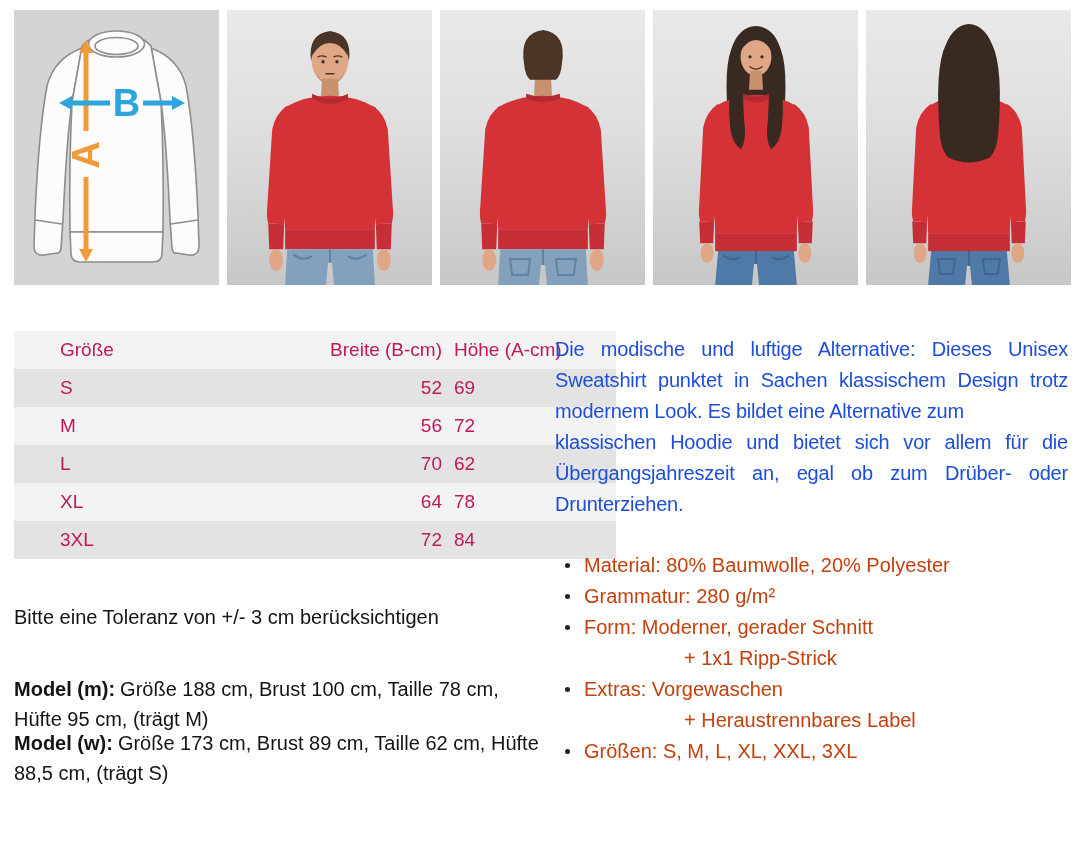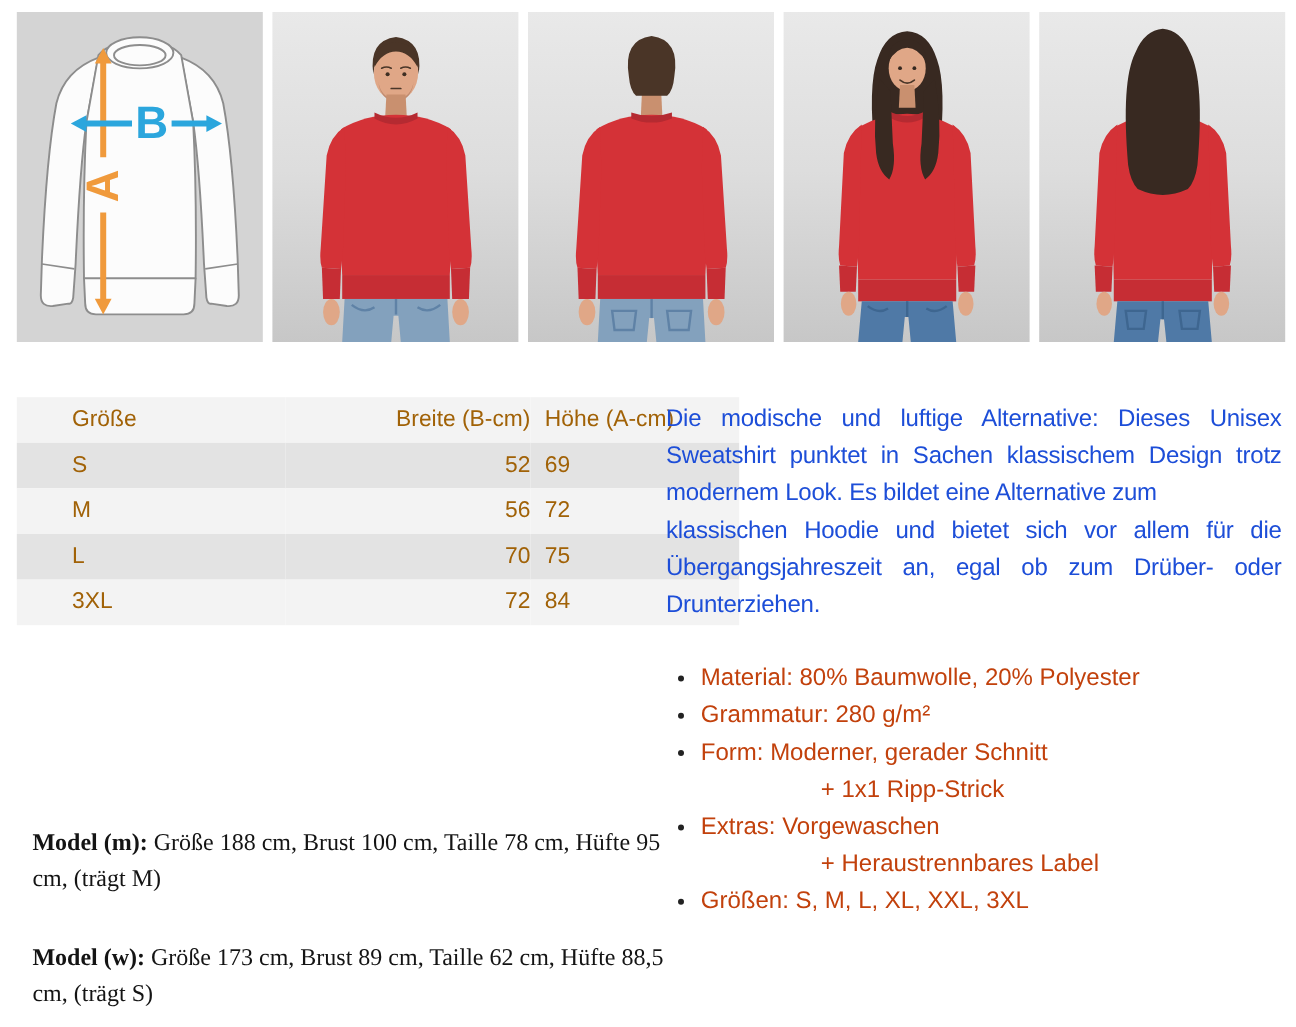--- a/index.html
+++ b/index.html
@@ -23,38 +23,38 @@
   .c-red{fill:#d43237;}
   .c-redd{fill:#b52a31;}
   .c-band{fill:#c62d34;}
   .c-jean{fill:#83a1bd;}
   .c-jeand{fill:none;stroke:#5f82a6;stroke-width:2;}
   .c-jeanw{fill:#4f79a6;}
   .c-jeanwd{fill:none;stroke:#3e6690;stroke-width:2;}
   .c-face{fill:none;stroke:#4a3628;stroke-width:1.4;stroke-linecap:round;}
 
   
-  .size-table{position:absolute;left:14px;top:331px;width:533px;border-collapse:collapse;table-layout:fixed;font-size:19px;color:#a16207;}
+  .size-table{position:absolute;left:14px;top:331px;width:533px;border-collapse:collapse;table-layout:fixed;font-size:19px;color:#be185d;}
   .size-table th,.size-table td{font-weight:normal;text-align:left;height:38px;padding:0;vertical-align:middle;}
   .size-table .col1{width:178px;}
   .size-table .col2{width:193px;text-align:right;}
   .size-table .col3{width:162px;}
   .size-table th.col1,.size-table td.col1{padding-left:46px;}
   .size-table th.col2,.size-table td.col2{padding-left:11px;}
   .size-table th.col3,.size-table td.col3{padding-left:12px;}
   .size-table thead tr{background:#f3f3f3;}
   .size-table tbody tr:nth-child(odd){background:#e3e3e3;}
   .size-table tbody tr:nth-child(even){background:#f3f3f3;}
 
   .note{position:absolute;left:14px;top:606px;margin:0;font-size:20px;color:#141414;}
 
-  .model{position:absolute;left:14px;width:537px;margin:13px;font-size:20px;line-height:30px;color:#141414;font-family:Liberation Serif, serif;}
+  .model{position:absolute;left:14px;width:537px;margin:0;font-size:20px;line-height:30px;color:#141414;}
   .model b{font-weight:700;margin-right:5px;}
   .model-m{top:674px;}
-  .model-w{top:770px;}
+  .model-w{top:728px;}
 
   
   .desc{position:absolute;left:555px;top:334px;width:513px;margin:0;font-size:20px;line-height:31px;text-align:justify;color:#1d4ed8;letter-spacing:-0.2px;}
   .features{position:absolute;left:555px;top:550px;width:515px;margin:0;padding:0;list-style:none;font-size:20px;line-height:31px;color:#c2410c;}
   .features li{position:relative;padding-left:29px;}
   .features li::before{content:"";position:absolute;left:10px;top:13px;width:5px;height:5px;border-radius:50%;background:#222222;}
   .features .sub{margin-left:100px;}
 </style>
 </head>
 <body>
@@ -209,30 +209,36 @@
         <td class="col3">69</td>
       </tr>
       <tr>
         <td class="col1">M</td>
         <td class="col2">56</td>
         <td class="col3">72</td>
       </tr>
       <tr>
         <td class="col1">L</td>
         <td class="col2">70</td>
-        <td class="col3">75</td>
+        <td class="col3">62</td>
+      </tr>
+      <tr>
+        <td class="col1">XL</td>
+        <td class="col2">64</td>
+        <td class="col3">78</td>
       </tr>
       <tr>
         <td class="col1">3XL</td>
         <td class="col2">72</td>
         <td class="col3">84</td>
       </tr>
     </tbody>
   </table>
 
+  <p class="note">Bitte eine Toleranz von +/- 3 cm berücksichtigen</p>
 
   <p class="model model-m"><b>Model (m):</b><span>Größe 188 cm, Brust 100 cm, Taille 78 cm, Hüfte 95 cm, (trägt M)</span></p>
 
   <p class="model model-w"><b>Model (w):</b><span>Größe 173 cm, Brust 89 cm, Taille 62 cm, Hüfte 88,5 cm, (trägt S)</span></p>
 
   <p class="desc"><span>Die modische und luftige Alternative: Dieses Unisex Sweatshirt punktet in Sachen klassischem Design trotz modernem Look. Es bildet eine Alternative zum</span><br><span>klassischen Hoodie und bietet sich vor allem für die Übergangsjahreszeit an, egal ob zum Drüber- oder Drunterziehen.</span></p>
 
   <ul class="features">
     <li><span>Material: 80% Baumwolle, 20% Polyester</span></li>
     <li><span>Grammatur: 280 g/m²</span></li>

